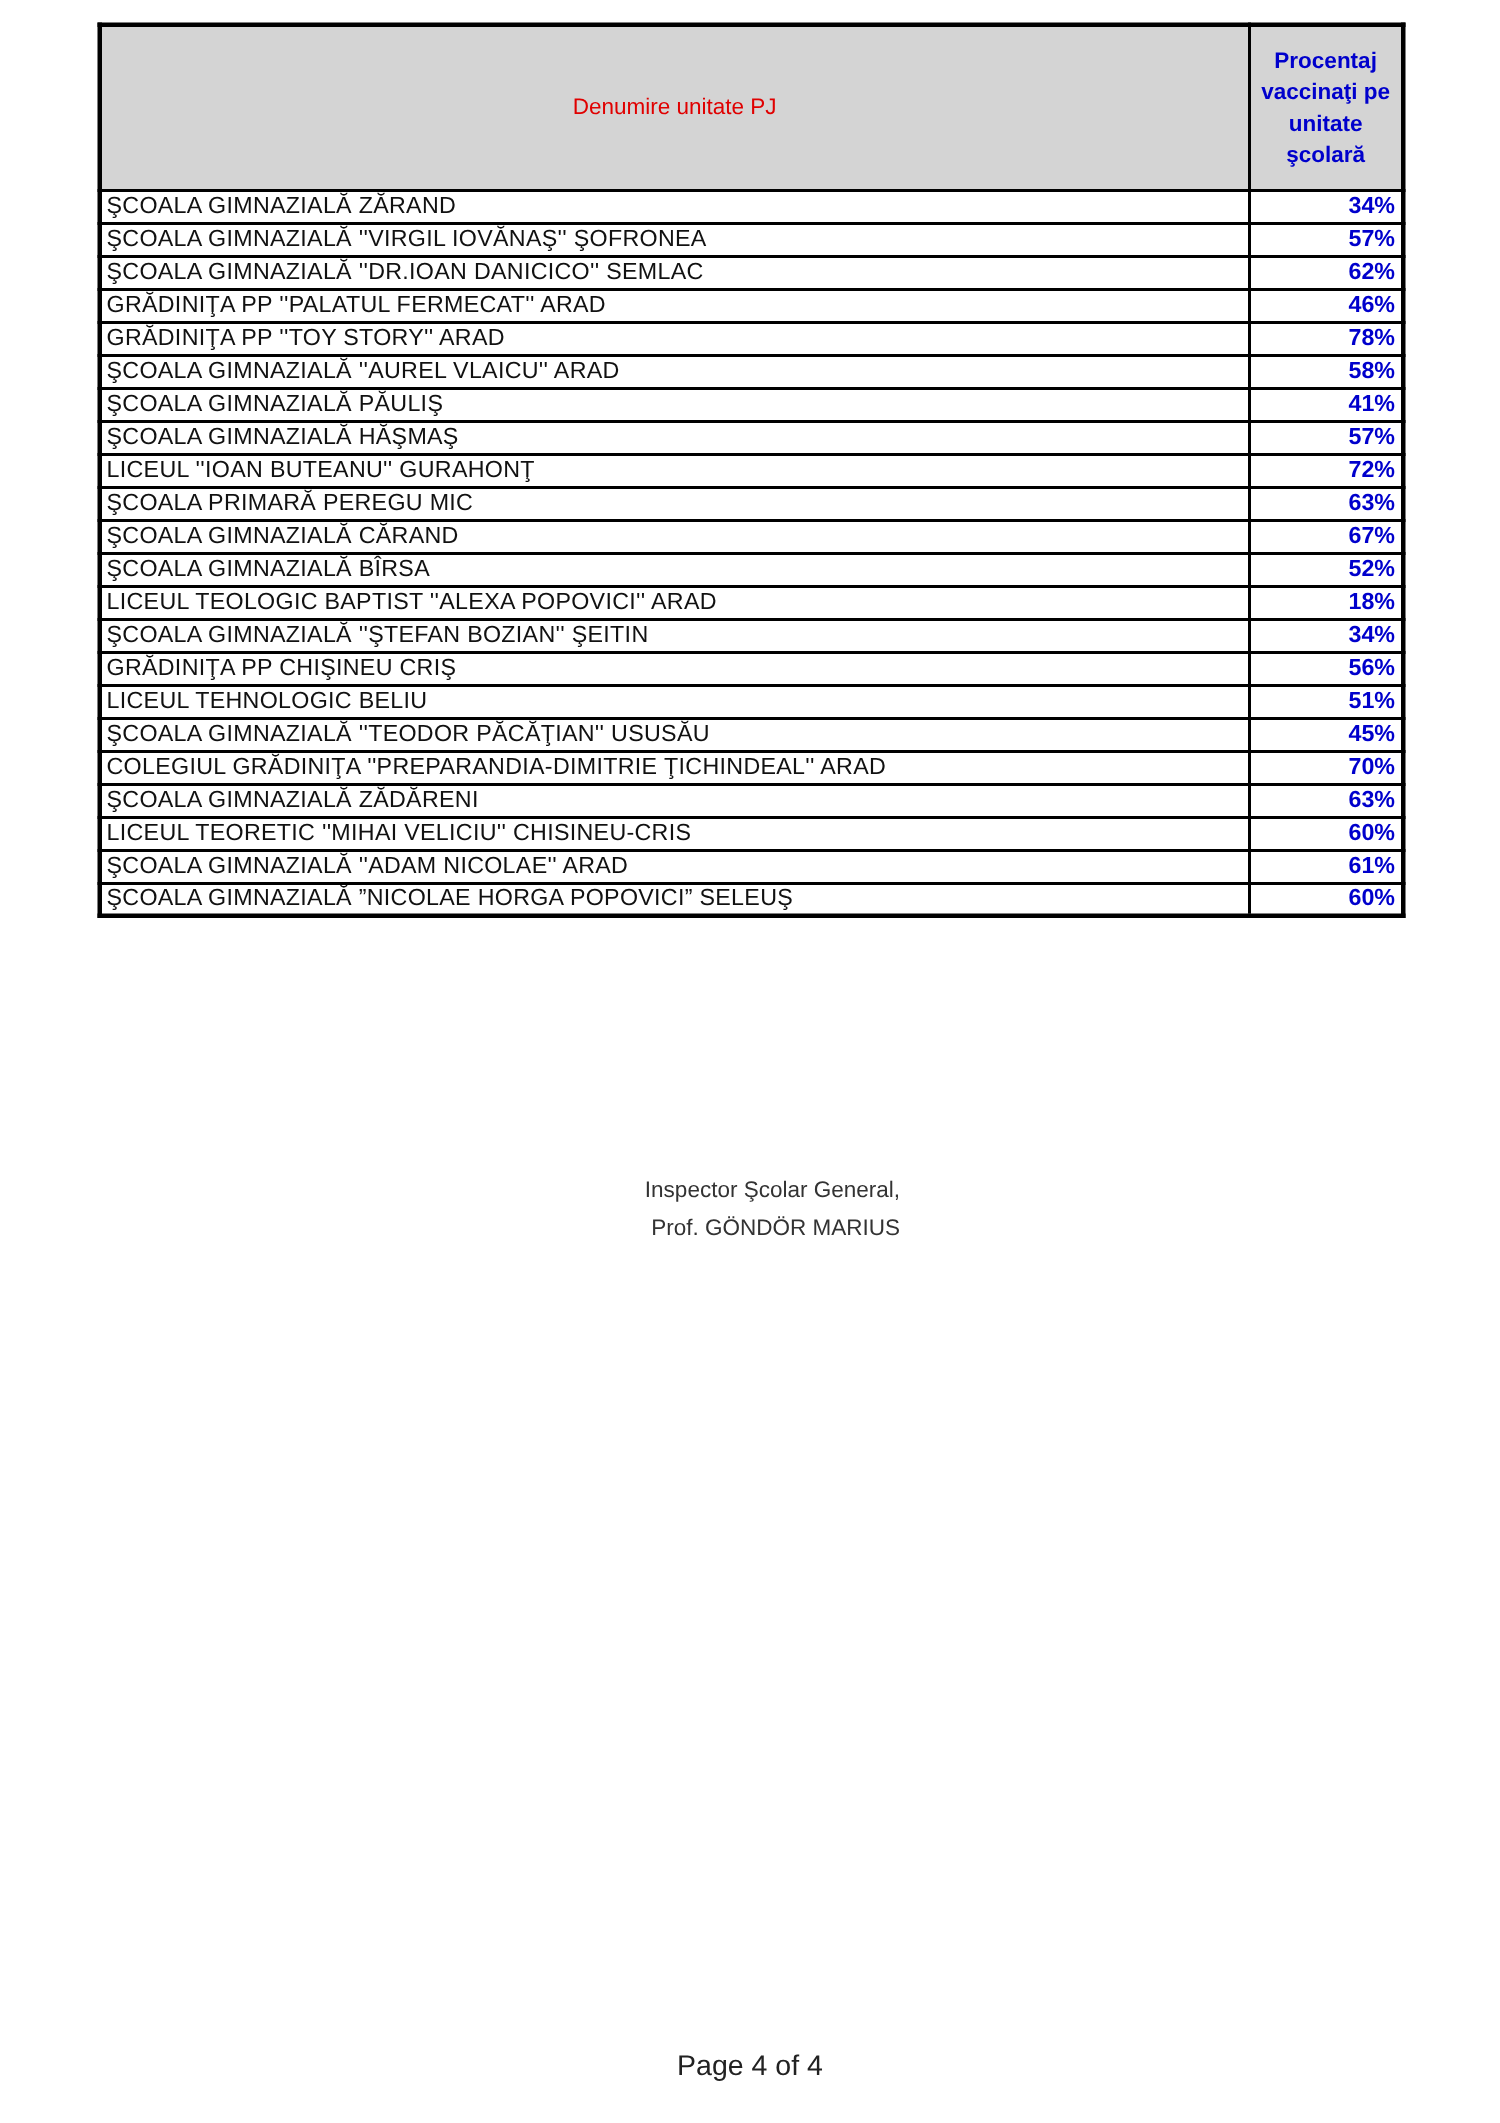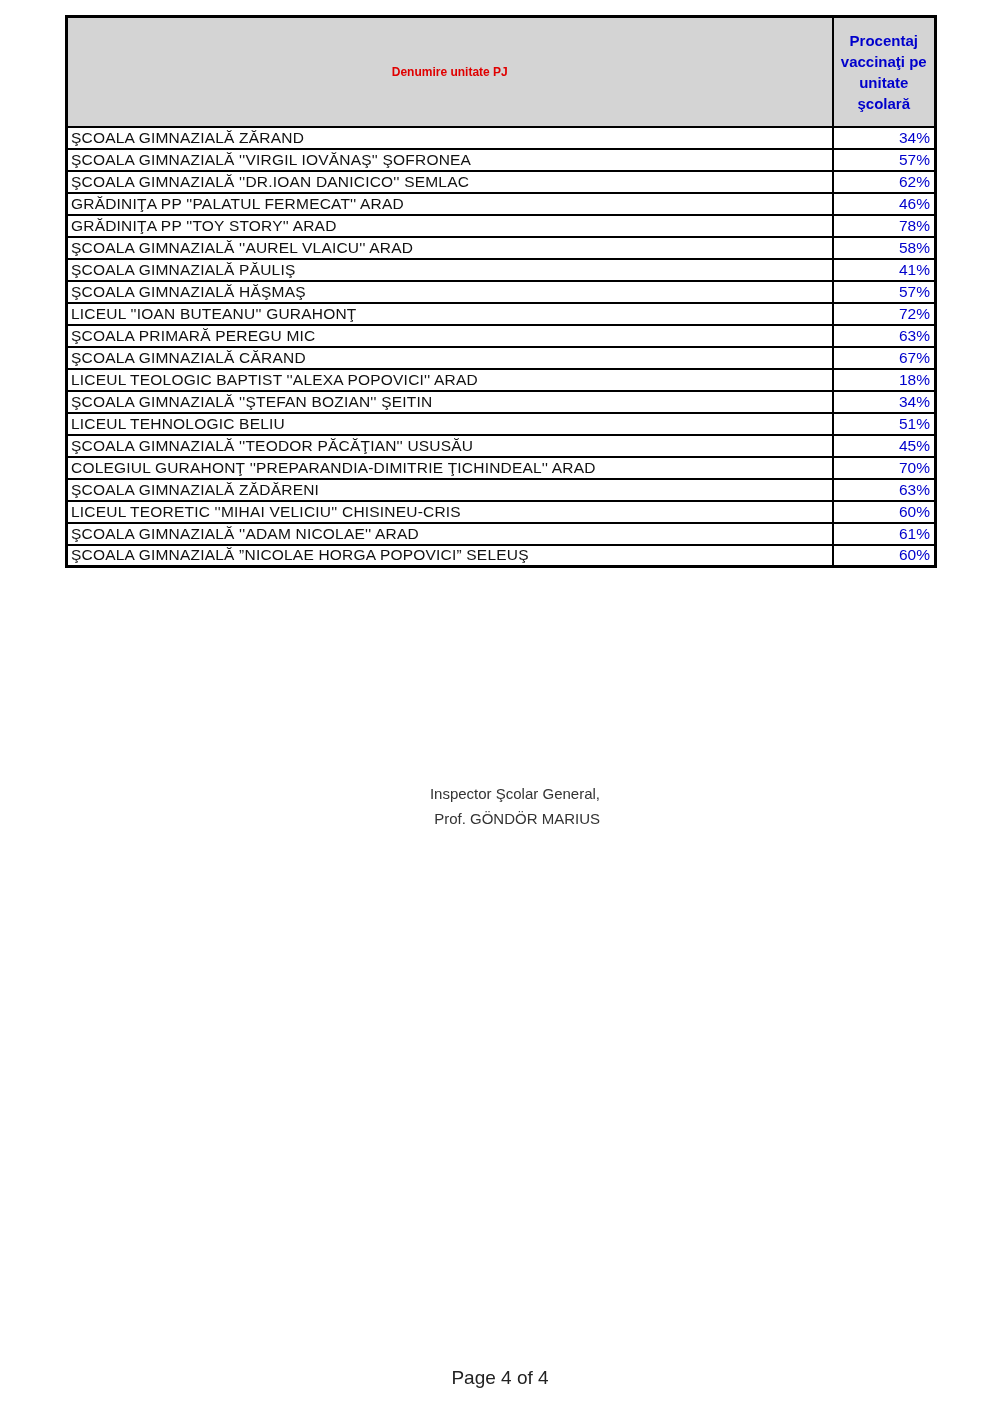--- a/index.html
+++ b/index.html
@@ -38,22 +38,22 @@
   }
 
   thead th {
     background: var(--header-bg, #d4d4d4);
     height: 110px;
     vertical-align: middle;
     text-align: center;
   }
   th.h-name {
     color: var(--red, #e00000);
-    font-size: 12px;
-    font-weight: bold;
+    font-size: 15px;
+    font-weight: normal;
   }
   th.h-pct {
     color: var(--blue, #0000cc);
     font-size: 15px;
     font-weight: bold;
     line-height: 21px;
     padding: 0 2px;
   }
   th.h-pct span { display: block; }
 
@@ -65,21 +65,21 @@
   }
   td.name-cell {
     text-align: left;
     padding: 0 4px 0 3px;
     letter-spacing: 0.2px;
   }
   td.pct-cell {
     text-align: right;
     padding: 0 4px 0 2px;
     color: var(--blue, #0000cc);
-    font-weight: normal;
+    font-weight: bold;
     font-size: 15.5px;
   }
 
   
   .signature {
     position: absolute;
     left: 300px;
     top: 781px;
     width: 300px;
     text-align: right;
@@ -169,44 +169,52 @@
     <tr>
       <td class="name-cell">ŞCOALA PRIMARĂ PEREGU MIC</td>
       <td class="pct-cell">63%</td>
     </tr>
 
     <tr>
       <td class="name-cell">ŞCOALA GIMNAZIALĂ CĂRAND</td>
       <td class="pct-cell">67%</td>
     </tr>
 
+    <tr>
+      <td class="name-cell">ŞCOALA GIMNAZIALĂ BÎRSA</td>
+      <td class="pct-cell">52%</td>
+    </tr>
 
     <tr>
       <td class="name-cell">LICEUL TEOLOGIC BAPTIST ''ALEXA POPOVICI'' ARAD</td>
       <td class="pct-cell">18%</td>
     </tr>
 
     <tr>
       <td class="name-cell">ŞCOALA GIMNAZIALĂ ''ŞTEFAN BOZIAN'' ŞEITIN</td>
       <td class="pct-cell">34%</td>
     </tr>
 
+    <tr>
+      <td class="name-cell">GRĂDINIŢA PP CHIŞINEU CRIŞ</td>
+      <td class="pct-cell">56%</td>
+    </tr>
 
     <tr>
       <td class="name-cell">LICEUL TEHNOLOGIC BELIU</td>
       <td class="pct-cell">51%</td>
     </tr>
 
     <tr>
       <td class="name-cell">ŞCOALA GIMNAZIALĂ ''TEODOR PĂCĂŢIAN'' USUSĂU</td>
       <td class="pct-cell">45%</td>
     </tr>
 
     <tr>
-      <td class="name-cell">COLEGIUL GURAHONŢ ''PREPARANDIA-DIMITRIE ŢICHINDEAL'' ARAD</td>
+      <td class="name-cell">COLEGIUL GRĂDINIŢA ''PREPARANDIA-DIMITRIE ŢICHINDEAL'' ARAD</td>
       <td class="pct-cell">70%</td>
     </tr>
 
 
     <tr>
       <td class="name-cell">ŞCOALA GIMNAZIALĂ ZĂDĂRENI</td>
       <td class="pct-cell">63%</td>
     </tr>
 
     <tr>

